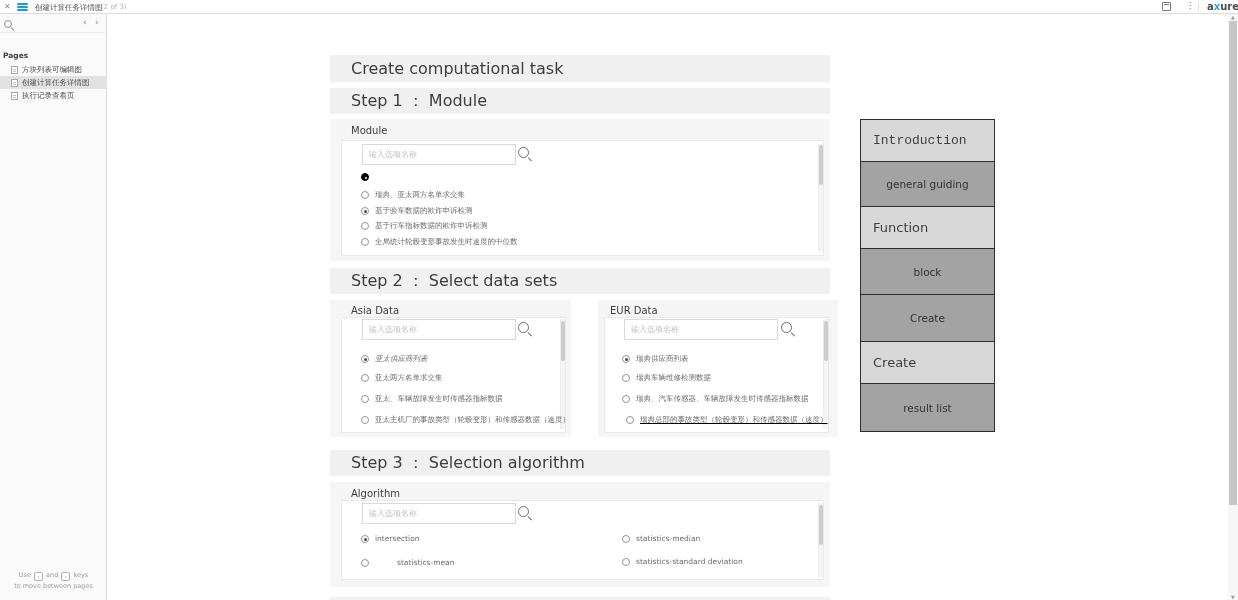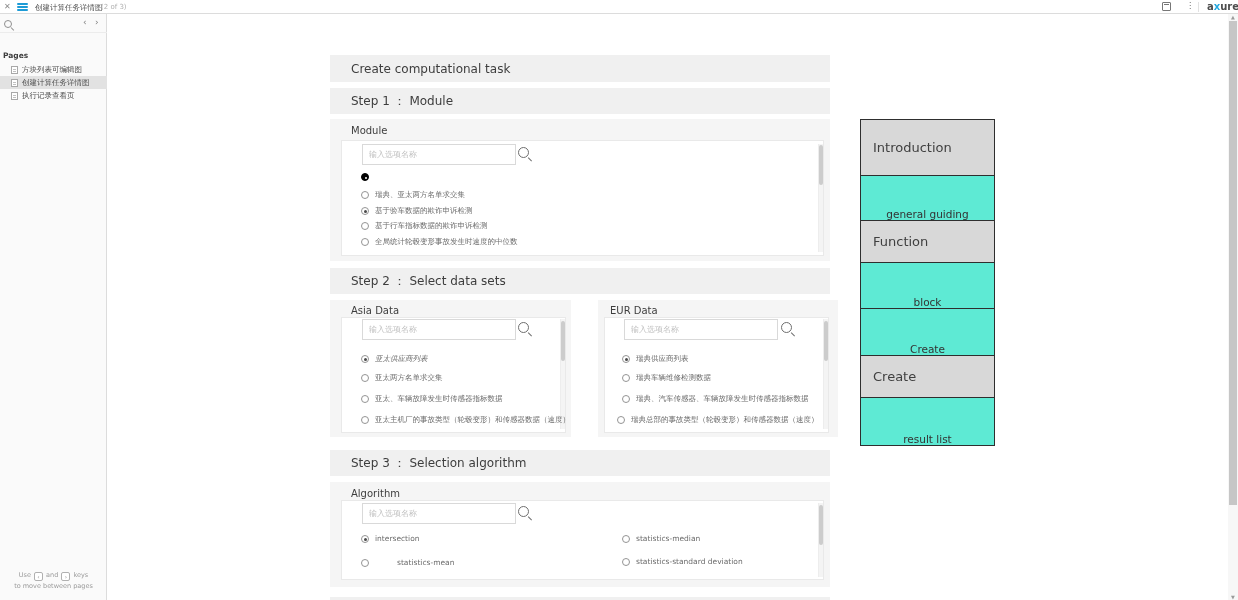--- a/index.html
+++ b/index.html
@@ -31,21 +31,21 @@
   .sb-pages-label { position:absolute; left:3px; top:37px; font-size:7.5px; font-weight:bold; color:#3c3c3c; }
   .sb-item { position:absolute; left:0; width:107px; height:13px; display:flex; align-items:center; padding-left:11px; gap:4px; font-size:7.5px; color:#4a4a4a; cursor:pointer; }
   .sb-item.sel { background:#e2e2e2; }
   .page-ico { width:7px; height:8px; border:1px solid #a8a8a8; background:#fff; flex:none; position:relative; }
   .page-ico::after { content:""; position:absolute; left:1px; top:2px; width:3px; height:1px; background:#c0c0c0; box-shadow:0 2px 0 #c0c0c0; }
   .sb-footer { position:absolute; left:0; bottom:8px; width:107px; text-align:center; font-size:6.5px; color:#9a9a9a; line-height:11px; }
   .keycap { display:inline-block; width:9px; height:9px; border:1px solid #b0b0b0; border-radius:2px; background:#fff; font-size:6px; line-height:8px; color:#8a8a8a; text-align:center; vertical-align:-2px; margin:0 1px; }
 
   
   .main { position:absolute; left:108px; top:14px; width:1120px; height:586px; background:#fff; }
-  .g-bar { position:absolute; left:222px; width:500px; height:26px; background:#f0f0f0; display:flex; align-items:center; padding-left:21px; font-size:12px; color:#3d3d3d; }
+  .g-bar { position:absolute; left:222px; width:500px; height:26px; background:#f0f0f0; display:flex; align-items:center; padding-left:21px; font-size:16px; color:#3d3d3d; }
   .panel { position:absolute; background:#f5f5f5; }
   .panel-label { position:absolute; font-size:10px; color:#3d3d3d; }
   .inner-box { position:absolute; background:#fff; border:1px solid #e9e9e9; }
   .txt-input { position:absolute; height:21px; border:1px solid #d9d9d9; background:#fff; font-size:8px; padding:0 6px; color:#444; outline:none; font-family:inherit; }
   .txt-input::placeholder { color:#bfbfbf; }
   .search-ico { position:absolute; width:15px; height:15px; cursor:pointer; }
   .search-ico::before { content:""; position:absolute; left:0; top:0; width:9px; height:9px; border:1.4px solid #6e6e6e; border-radius:50%; }
   .search-ico::after { content:""; position:absolute; left:10px; top:10px; width:4.5px; height:1.4px; background:#6e6e6e; transform:rotate(45deg); transform-origin:left center; }
   .radio-row { position:absolute; display:flex; align-items:center; gap:6px; cursor:pointer; }
   .radio { width:8px; height:8px; border:1px solid #949494; border-radius:50%; background:#fff; position:relative; flex:none; }
@@ -54,21 +54,21 @@
   .radio.dark::after { content:""; position:absolute; left:2.5px; top:2.5px; width:2.5px; height:2.5px; border-radius:50%; background:#fff; }
   .radio-label { font-size:7.5px; color:#6b6b6b; white-space:nowrap; }
   .pv-track { position:absolute; width:5px; background:#f4f4f4; border-left:1px solid #ededed; }
   .pv-thumb { position:absolute; width:4px; background:#cccccc; border-radius:2px; cursor:pointer; }
 
   
   .toc { position:absolute; left:752px; top:105px; width:135px; border:1px solid #2e2e2e; }
   .toc-cell { border-top:1px solid #2e2e2e; display:flex; align-items:center; }
   .toc-cell:first-child { border-top:none; }
   .toc-cell.hdr { background:#d8d8d8; padding-left:12px; font-size:13px; color:#3f3f3f; }
-  .toc-cell.itm { background:#5eead4; justify-content:center; font-size:10.5px; color:#333;align-items:flex-end; }
+  .toc-cell.itm { background:#a3a3a3; justify-content:center; font-size:10.5px; color:#333; }
 
   
   .win-scroll { position:absolute; left:1228px; top:14px; width:10px; height:586px; background:#f7f7f7; }
   .win-thumb { position:absolute; left:1px; top:7px; width:8px; height:484px; background:#c6c6c6; cursor:pointer; }
   .win-arrow { position:absolute; left:0; width:10px; font-size:5px; color:#9a9a9a; text-align:center; cursor:pointer; }
 </style>
 </head>
 <body>
 
 <div class="stage">
@@ -201,21 +201,21 @@
         <span class="radio-label">瑞典供应商列表</span>
       </div>
       <div class="radio-row" style="left:24px; top:73px;">
         <span class="radio"></span>
         <span class="radio-label">瑞典车辆维修检测数据</span>
       </div>
       <div class="radio-row" style="left:24px; top:94px;">
         <span class="radio"></span>
         <span class="radio-label">瑞典、汽车传感器、车辆故障发生时传感器指标数据</span>
       </div>
-      <div class="radio-row" style="left:19px; top:115px;">
+      <div class="radio-row" style="left:28px; top:115px;text-decoration:underline;">
         <span class="radio"></span>
         <span class="radio-label">瑞典总部的事故类型（轮毂变形）和传感器数据（速度）</span>
       </div>
     </div>
 
     <div class="g-bar" style="top:436px;">
       <span>Step 3 ：  Selection algorithm</span>
     </div>
 
     <div class="panel" style="left:222px; top:468px; width:500px; height:105px;">
@@ -240,21 +240,21 @@
       </div>
       <div class="radio-row" style="left:292px; top:75px;">
         <span class="radio"></span>
         <span class="radio-label">statistics-standard deviation</span>
       </div>
     </div>
 
     <div class="g-bar" style="top:583px;"></div>
 
     <div class="toc">
-      <div class="toc-cell hdr" style="height:55px;">
+      <div class="toc-cell hdr" style="height:41px;font-family:Liberation Mono, monospace;">
           <span>Introduction</span>
         </div>
       <div class="toc-cell itm" style="height:45px;">
           <span>general guiding</span>
         </div>
       <div class="toc-cell hdr" style="height:42px;">
           <span>Function</span>
         </div>
       <div class="toc-cell itm" style="height:46px;">
           <span>block</span>

